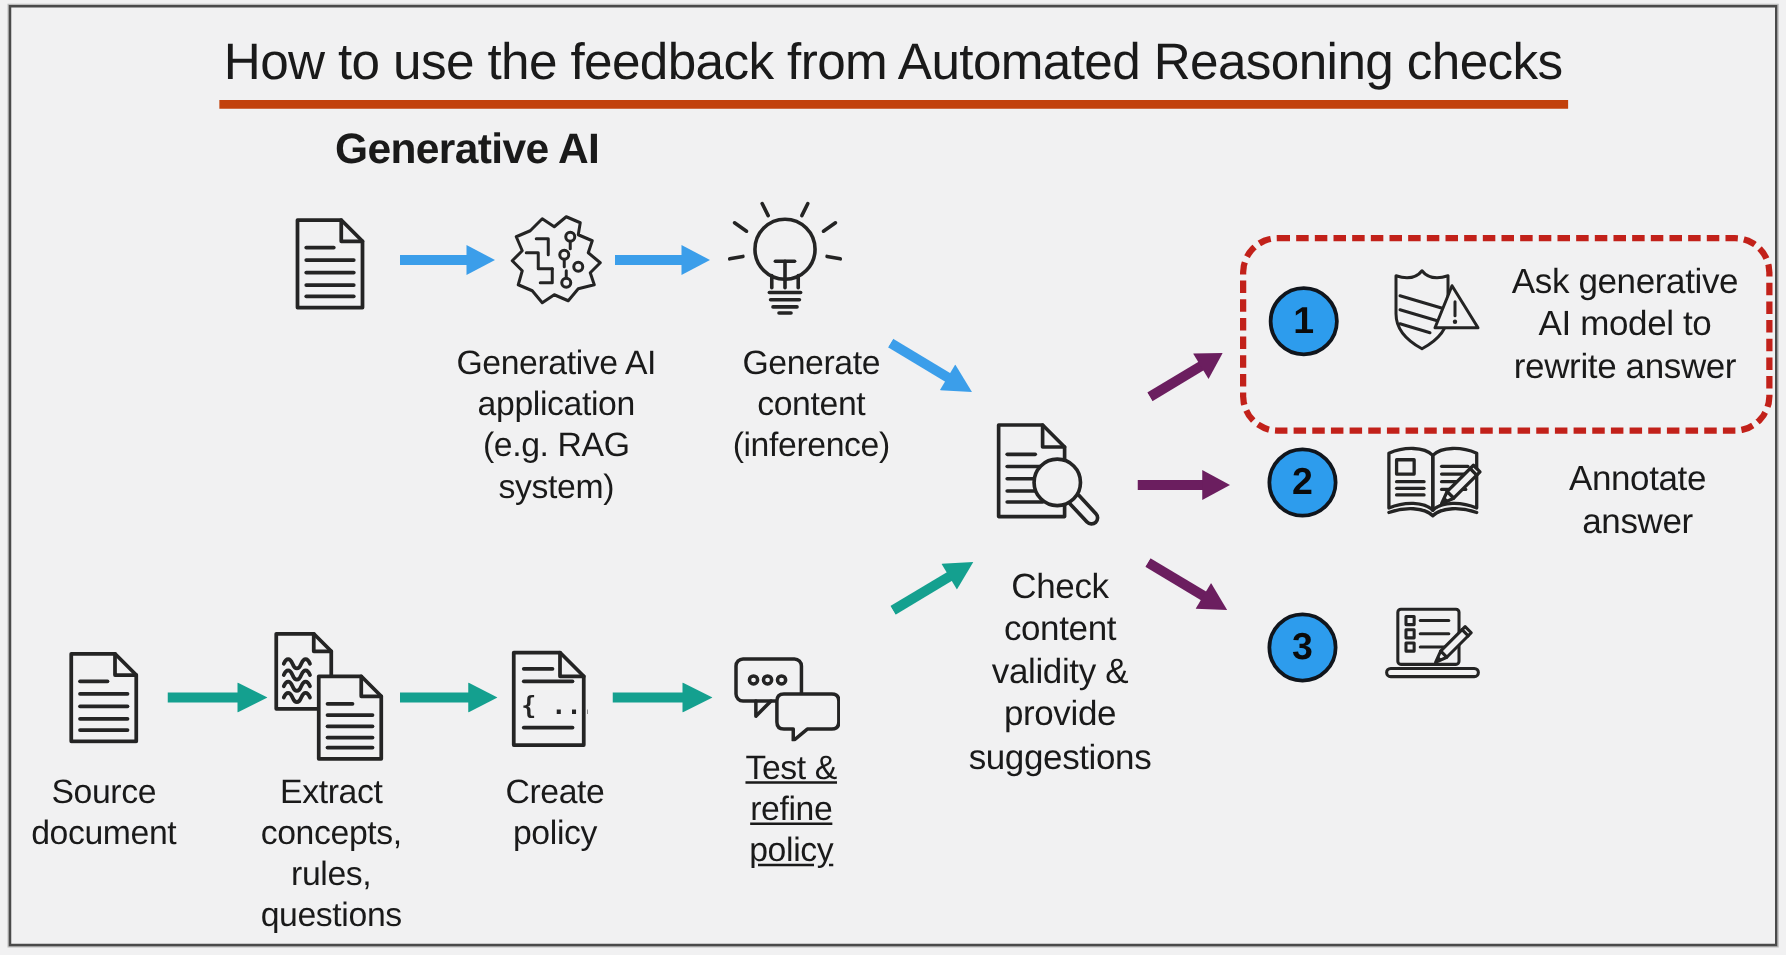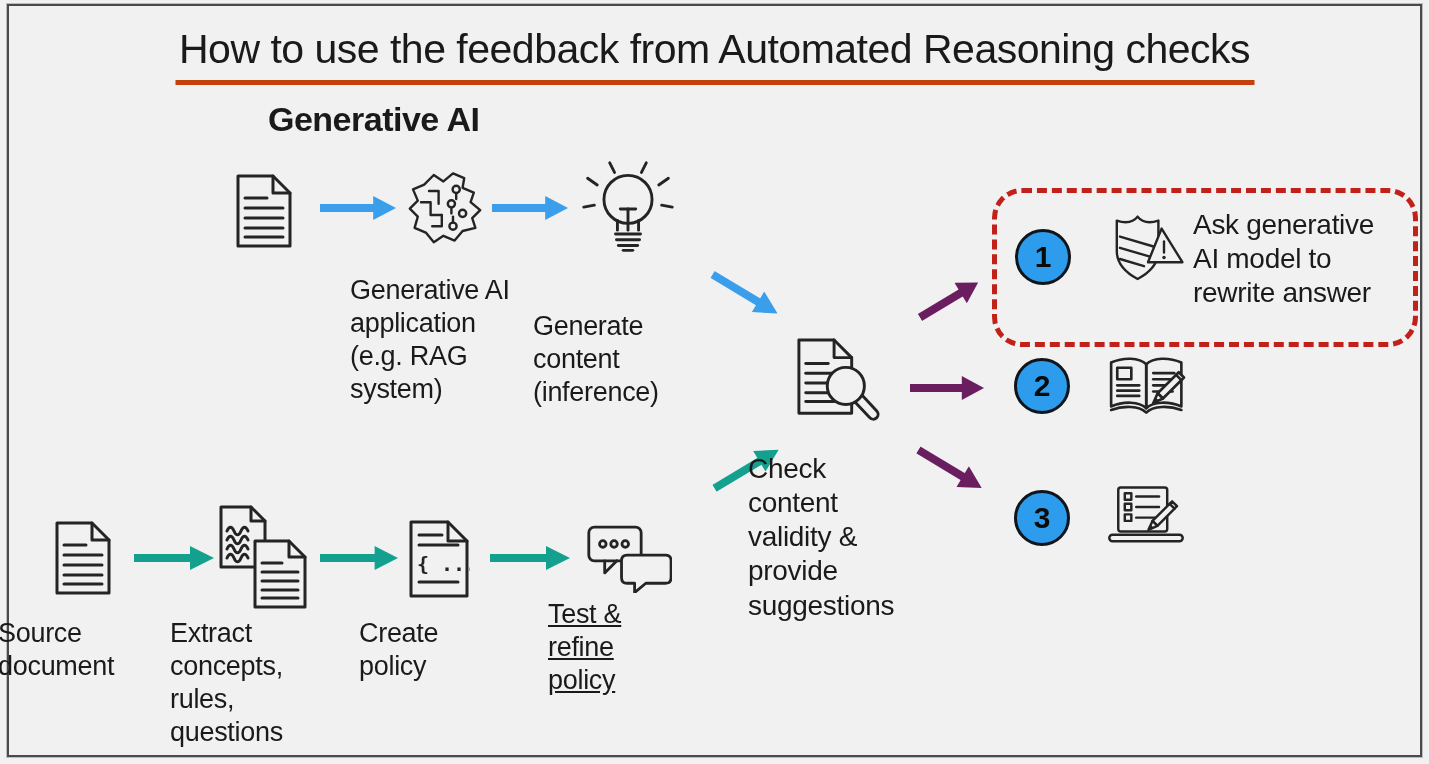--- a/index.html
+++ b/index.html
@@ -4,25 +4,25 @@
 <style>
   html,body{margin:0;padding:0;background:#e9e9ea;}
   .stage{
     position:relative;width:1429px;height:764px;background:#f1f1f2;
     font-family:"Liberation Sans",sans-serif;color:#1a1a1a;overflow:hidden;
   }
   .frame{position:absolute;left:7px;top:4px;right:7px;bottom:7px;border:2px solid #4a4a4a;box-shadow:0 0 0 1px #bdbdbd;pointer-events:none;}
   .title{
     position:absolute;top:26px;left:50%;transform:translateX(-50%);
     font-size:41px;letter-spacing:-0.5px;white-space:nowrap;
-    border-bottom:5px solid #c2410c;padding:0 4px 7px 4px;
+    border-bottom:7px solid #c2410c;padding:0 4px 7px 4px;
   }
   .sec-heading{position:absolute;font-size:34px;font-weight:bold;letter-spacing:-0.5px;white-space:nowrap;}
   .step-label,.node-label{
-    position:absolute;font-size:27px;line-height:1.22;text-align:left;
+    position:absolute;font-size:27px;line-height:1.22;text-align:center;
     white-space:pre-line;letter-spacing:-0.3px;
   }
   .node-label{font-size:28px;}
   .icon-box{position:absolute;}
   .icon-box svg{width:100%;height:100%;display:block;}
   .ic{fill:none;stroke:#242424;stroke-width:3;stroke-linecap:round;stroke-linejoin:round;}
   .ic .bgfill{fill:#f1f1f2;}
   .ic .dkfill{fill:#242424;stroke:none;}
   .ic text{stroke:none;fill:#242424;font-family:"DejaVu Sans Mono",monospace;font-weight:bold;}
   .arrow{position:absolute;height:24px;transform-origin:center;}
@@ -103,21 +103,21 @@
         <line x1="94" y1="22" x2="84" y2="29"></line>
       <line x1="6" y1="52" x2="17" y2="50"></line>
         <line x1="98" y1="52" x2="87" y2="50"></line>
     </svg>
   </div>
 
   <div class="step-label" style="left:350px;top:274px;width:190px;">Generative AI
 application
 (e.g. RAG
 system)</div>
-  <div class="step-label" style="left:533px;top:274px;width:190px;margin-top:36px;">Generate
+  <div class="step-label" style="left:554px;top:274px;width:190px;">Generate
 content
 (inference)</div>
 
   <svg class="arrow arrow-blue" style="left:707px;top:282px;width:76px;transform:rotate(31deg);" viewBox="0 0 80 24" preserveAspectRatio="none">
       <rect x="0" y="8" width="60" height="8"></rect>
       <polygon points="56,0 80,12 56,24"></polygon>
     </svg>
 
 
   <div class="icon-box" style="left:54px;top:521px;width:58px;height:74px;">
@@ -269,20 +269,22 @@
       <line x1="56" y1="24" x2="80" y2="24"></line>
         <line x1="56" y1="31" x2="80" y2="31"></line>
       <line x1="56" y1="38" x2="80" y2="38"></line>
         <line x1="56" y1="45" x2="78" y2="45"></line>
       <path class="bgfill" d="M61 47 L85 23 L91 29 L67 53 Z"></path>
       <path class="bgfill" d="M61 47 L56 58 L67 53 Z"></path>
       <path class="dkfill" d="M56 58 L59 52 L62 55 Z"></path>
       <line x1="82" y1="26" x2="88" y2="32"></line>
     </svg>
   </div>
+  <div class="node-label" style="left:1220px;top:366px;width:180px;">Annotate
+answer</div>
 
   <div class="num-circle" style="left:1014px;top:490px;">
       <span>3</span>
     </div>
   <div class="icon-box" style="left:1098px;top:485px;width:96px;height:62px;">
     <svg class="ic" viewBox="0 0 100 76">
       <rect x="16" y="3" width="60" height="54" rx="3"></rect>
       <rect x="24" y="10" width="8" height="8"></rect>
         <line x1="38" y1="14" x2="66" y2="14"></line>
       <rect x="24" y="23" width="8" height="8"></rect>

